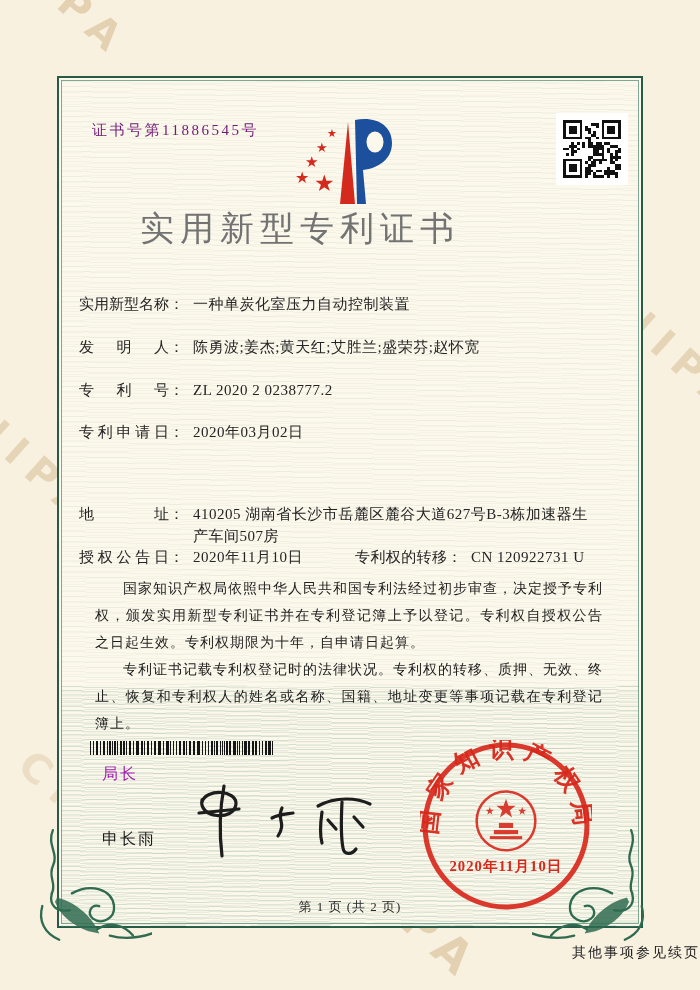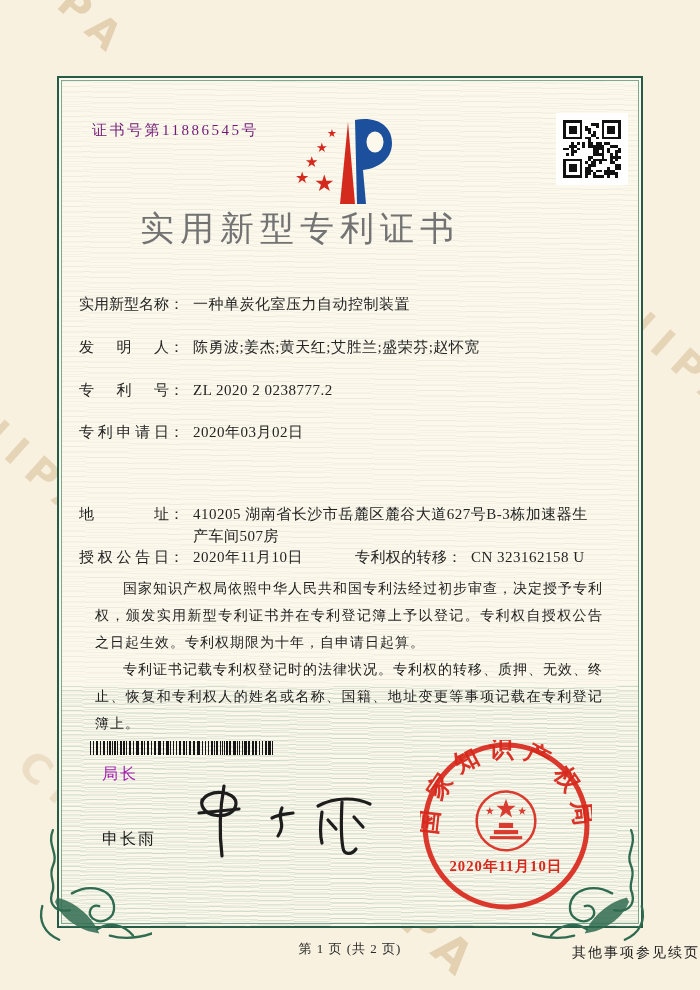--- a/index.html
+++ b/index.html
@@ -61,21 +61,21 @@
 
   
   .barcode{position:absolute;left:90px;top:741px;width:186px;height:14px;}
   .sig-title{position:absolute;left:102px;top:764px;font-size:16px;color:#a21caf;letter-spacing:2px;}
   .sig-name{position:absolute;left:102px;top:829px;font-size:16px;color:#1b1b1b;letter-spacing:2px;}
   .signature{position:absolute;left:190px;top:780px;}
   .seal{position:absolute;left:420px;top:740px;}
 
   
   .page-num{position:absolute;left:0;width:700px;top:898px;text-align:center;
-            font-size:13px;color:#2c2c2c;letter-spacing:1px;margin-top:42px;}
+            font-size:13px;color:#2c2c2c;letter-spacing:1px;}
   .footer-note{position:absolute;left:0;width:700px;top:944px;text-align:right;
             font-size:14px;color:#222;letter-spacing:2px;}
 </style>
 </head>
 <body>
 
 <div class="page">
 
   <span class="wm" style="left:-45px;top:-38px;opacity:.55">CNIPA</span>
   <span class="wm" style="left:568px;top:322px;opacity:.5">CNIPA</span>
@@ -272,21 +272,21 @@
   </div>
   <div class="row" style="top:421px">
     <span class="lbl">专利申请日</span><span class="colon">：</span><span class="val">2020年03月02日</span>
   </div>
   <div class="row" style="top:503px">
     <span class="lbl">地址</span><span class="colon">：</span><span class="val wide">410205 湖南省长沙市岳麓区麓谷大道627号B-3栋加速器生产车间507房</span>
   </div>
   <div class="row" style="top:546px">
     <span class="lbl">授权公告日</span><span class="colon">：</span><span class="val">2020年11月10日</span>
     <span class="grant2">
-      <span class="lbl">专利权的转移</span><span class="colon">：</span><span class="val">CN 323162158 U</span>
+      <span class="lbl">专利权的转移</span><span class="colon">：</span><span class="val">CN 120922731 U</span>
     </span>
   </div>
 
   <div class="paras">
     <p>国家知识产权局依照中华人民共和国专利法经过初步审查，决定授予专利权，颁发实用新型专利证书并在专利登记簿上予以登记。专利权自授权公告之日起生效。专利权期限为十年，自申请日起算。</p>
     <p>专利证书记载专利权登记时的法律状况。专利权的转移、质押、无效、终止、恢复和专利权人的姓名或名称、国籍、地址变更等事项记载在专利登记簿上。</p>
   </div>
 
   <svg class="barcode" id="barcode" viewBox="0 0 186 14">
       <rect x="0" y="0" width="1" height="14" fill="#161616"></rect>

